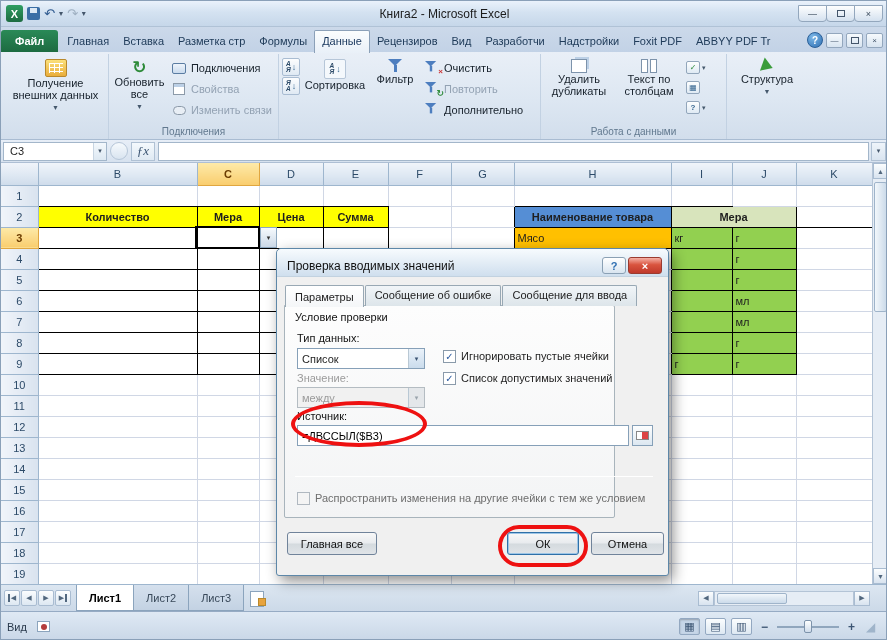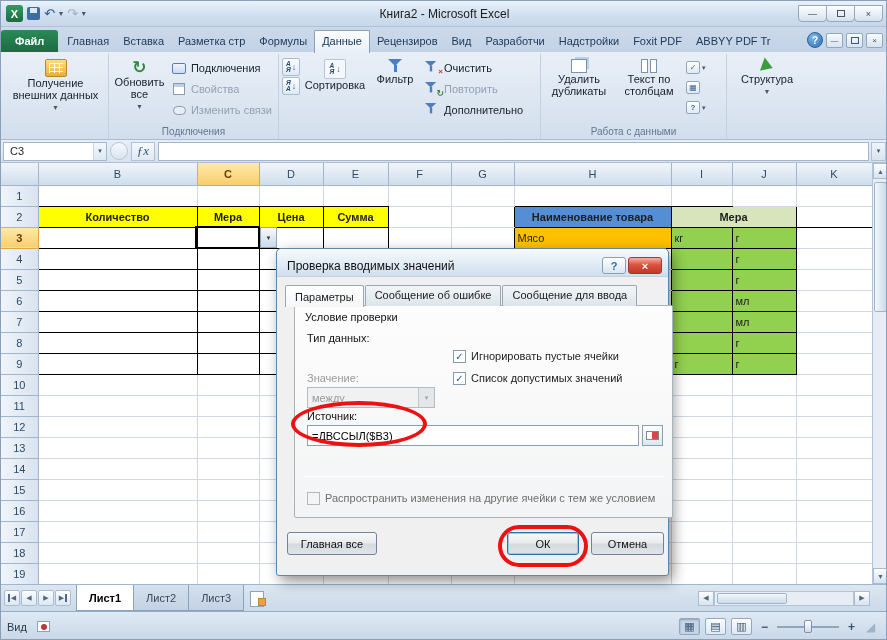--- a/index.html
+++ b/index.html
@@ -132,21 +132,21 @@
   
   .dialog{position:absolute;left:275px;top:247px;width:393px;height:328px;background:#f0f0f0;border:1px solid #5d87a8;border-radius:5px 5px 3px 3px;box-shadow:4px 5px 14px rgba(0,0,0,.45);z-index:10}
   .dlg-title{position:absolute;left:0;top:0;right:0;height:28px;background:linear-gradient(#f7fbfe,#dfeaf4 60%,#cfdfee);border-bottom:1px solid #c2d2e0;border-radius:5px 5px 0 0;display:flex;align-items:center;padding:6px 6px 0 10px}
   .dlg-title-text{font-size:12px;color:#111}
   .dlg-btns{margin-left:auto;display:flex;gap:2px}
   .dlg-help{width:24px;height:17px;border:1px solid #8aa0b4;border-radius:3px;background:linear-gradient(#ffffff,#d9e5f0);color:#2f6fb2;font-weight:bold;font-size:11px;display:flex;align-items:center;justify-content:center}
   .dlg-close{width:34px;height:17px;border:1px solid #9a3b30;border-radius:3px;background:linear-gradient(#f5b1a6,#d9543f 45%,#c0392b);color:#fff;font-weight:bold;font-size:11px;display:flex;align-items:center;justify-content:center}
   .dlg-tabs{position:absolute;left:8px;top:36px;display:flex;height:21px;z-index:2}
   .dtab{padding:3px 9px 4px;font-size:11px;border:1px solid #98a8b4;border-bottom:none;background:linear-gradient(#f1f5f8,#dde5ea);color:#222;border-radius:2px 2px 0 0;margin-right:1px}
   .dtab.active{background:linear-gradient(#ffffff,#f4f6f8);padding-top:5px;margin-bottom:-1px;position:relative;z-index:3}
-  .dlg-panel{position:absolute;left:17px;top:56px;width:379px;height:213px;background:linear-gradient(#fdfdfd,#f3f4f5);border:1px solid #a8b4bc;border-radius:0 2px 2px 2px}
+  .dlg-panel{position:absolute;left:7px;top:56px;width:331px;height:213px;background:linear-gradient(#fdfdfd,#f3f4f5);border:1px solid #a8b4bc;border-radius:0 2px 2px 2px}
   .lbl{position:absolute;font-size:11px;color:#111;white-space:nowrap}
   .lbl.dis{color:#9b9b9b}
   .combo{position:absolute;height:21px;background:#fff;border:1px solid #86a0b8;display:flex;align-items:center}
   .combo .combo-val{flex:1;padding-left:4px;font-size:11px}
   .combo .combo-arrow{width:16px;height:100%;border-left:1px solid #b9c8d4;background:linear-gradient(#eaf2fa,#cbdcec);display:flex;align-items:center;justify-content:center;font-size:7px;color:#3c5573}
   .combo.dis{background:#f1f1f1;border-color:#b4bcc2}
   .combo.dis .combo-val{color:#9b9b9b}
   .combo.dis .combo-arrow{background:#e4e7ea;color:#9aa4ac}
   .chk{position:absolute;display:flex;align-items:flex-start;gap:5px;font-size:11px;white-space:nowrap}
   .chk-box{width:13px;height:13px;background:#fff;border:1px solid #8a9aaa;display:flex;align-items:center;justify-content:center;font-size:10px;font-weight:bold;color:#2c5aa0;flex:0 0 auto}
@@ -717,20 +717,24 @@
       </span>
     </div>
     <div class="dlg-tabs" id="dlg-tabs">
         <div class="dtab active">Параметры</div>
         <div class="dtab">Сообщение об ошибке</div>
         <div class="dtab">Сообщение для ввода</div>
       </div>
     <div class="dlg-panel">
       <span class="lbl" style="left:10px;top:5px">Условие проверки</span>
       <span class="lbl" style="left:12px;top:26px">Тип данных:</span>
+      <div class="combo" style="left:12px;top:42px;width:128px">
+        <span class="combo-val">Список</span>
+        <span class="combo-arrow">▾</span>
+      </div>
       <div class="chk" style="left:158px;top:44px">
         <span class="chk-box">✓</span>
         <span class="chk-lbl">Игнорировать пустые ячейки</span>
       </div>
       <div class="chk" style="left:158px;top:66px">
         <span class="chk-box">✓</span>
         <span class="chk-lbl">Список допустимых значений</span>
       </div>
       <span class="lbl dis" style="left:12px;top:66px">Значение:</span>
       <div class="combo dis" style="left:12px;top:81px;width:128px">

